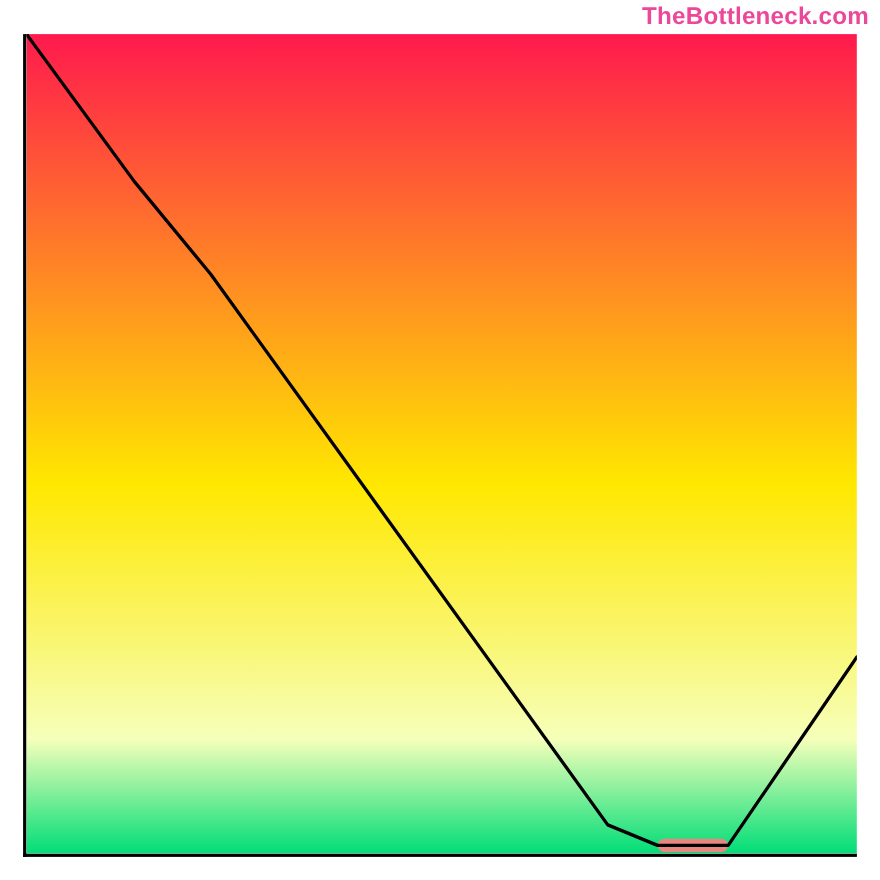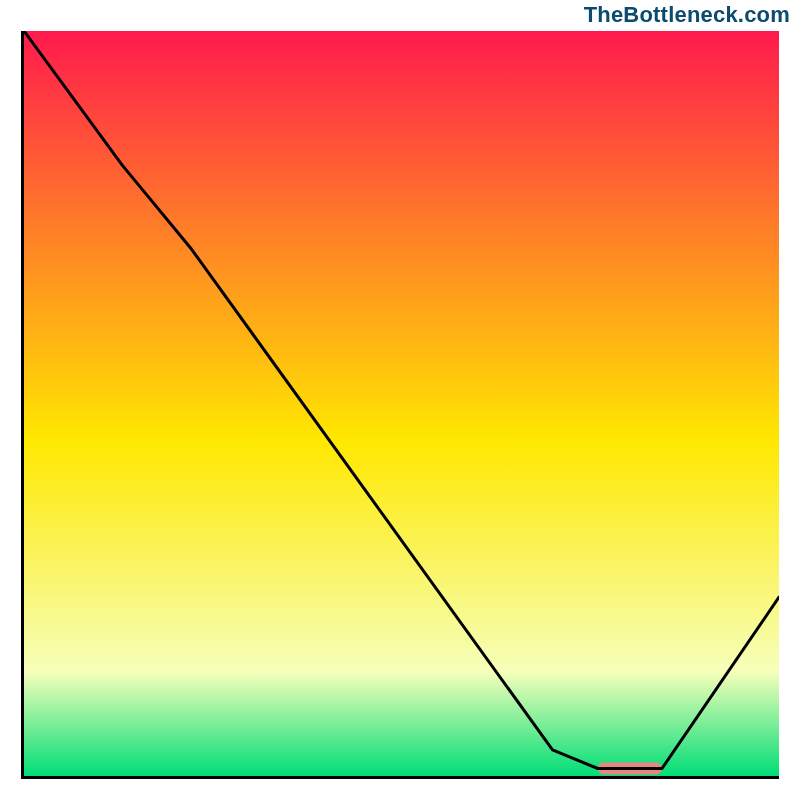--- a/index.html
+++ b/index.html
@@ -15,21 +15,21 @@
     position: relative;
     width: 800px;
     height: 800px;
   }
   .watermark {
     position: absolute;
     top: 2px;
     right: 10px;
     font-size: 22px;
     font-weight: 600;
-    color: #0c4a6e;
+    color: #ec4899;
     letter-spacing: 0.2px;
     user-select: none;
   }
   .plot-frame {
     position: absolute;
     left: 21px;
     top: 31px;
     width: 758px;
     height: 748px;
     box-sizing: border-box;

